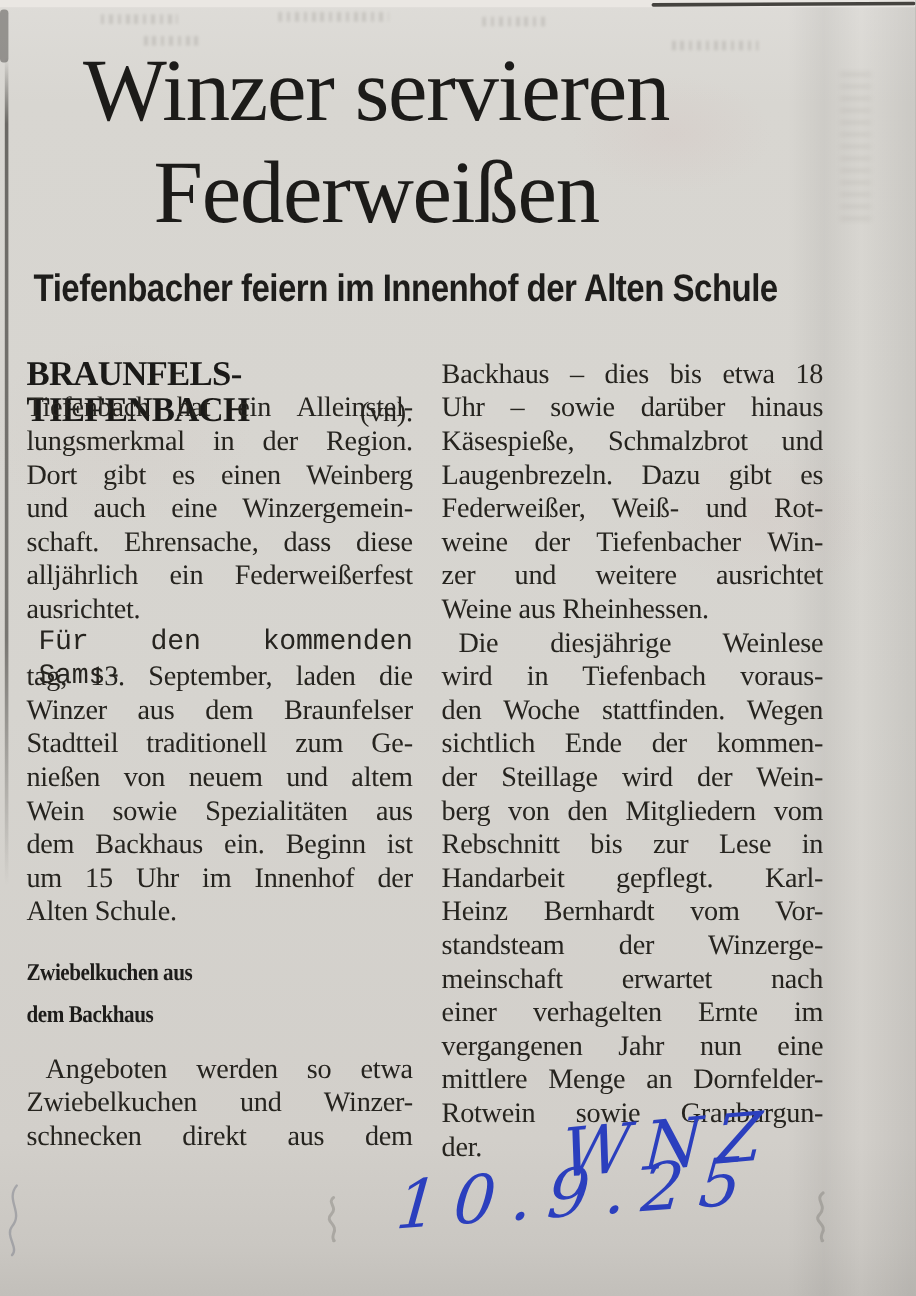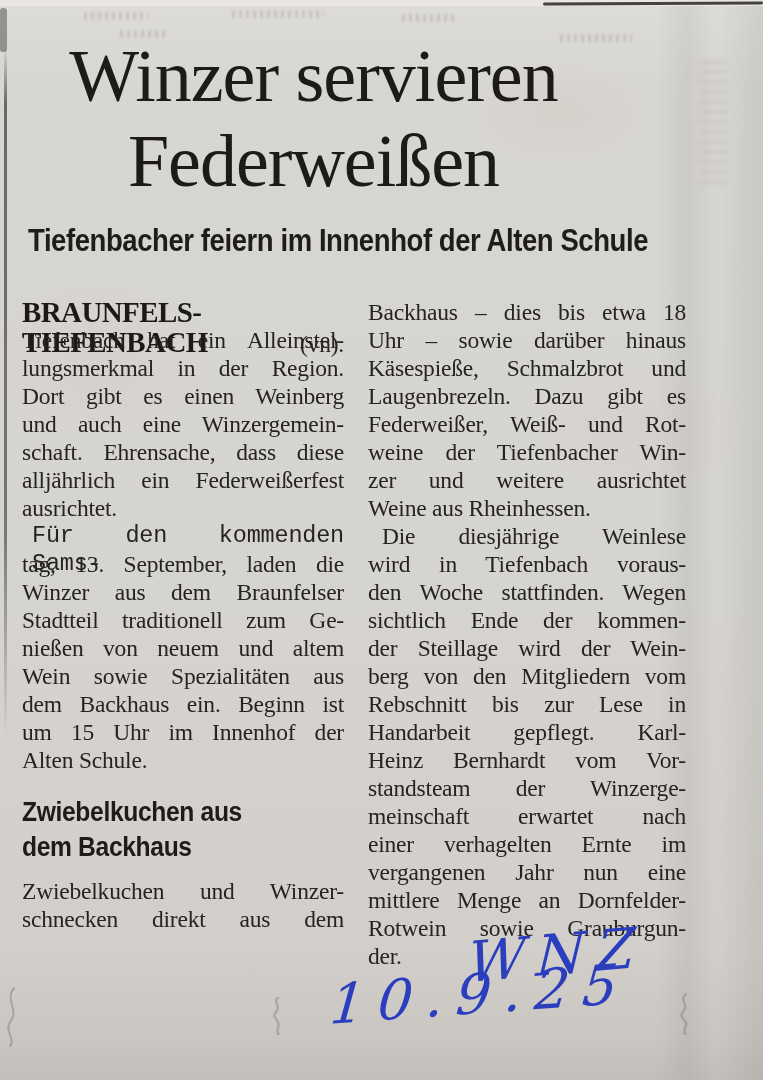--- a/index.html
+++ b/index.html
@@ -40,22 +40,22 @@
     position:absolute;top:298px;
     font-size:23.5px;line-height:28px;letter-spacing:-.2px;color:#26241f;
   }
   .col-left{left:22px;width:322px;}
   .col-right{left:368px;width:318px;}
   .jline{text-align:justify;text-align-last:justify;white-space:normal;height:28px;overflow:visible;}
   .jline.last{text-align-last:left;}
   b.lead{font-family:Liberation Serif, serif;font-weight:700;font-size:29px;letter-spacing:-.6px;color:#1b1a18;}
   .subhead{
     margin-top:20px;margin-bottom:13px;
-    font-family:Liberation Sans, sans-serif;font-weight:700;
-    font-size:28px;line-height:35px;color:#1d1c1a;
+    font-family:Liberation Serif, serif;font-weight:700;
+    font-size:20px;line-height:35px;color:#1d1c1a;
   }
   .subhead .squeeze{display:inline-block;transform:scaleX(.88);transform-origin:left center;letter-spacing:-.4px;}
 
   .hand{position:absolute;color:#2b3fbe;font-family:"DejaVu Serif", serif;font-style:italic;}
   .hand-wnz{left:468px;top:922px;font-size:56px;letter-spacing:11px;transform:rotate(-5deg) skewX(-8deg);}
   .hand-date{left:330px;top:962px;font-size:55px;letter-spacing:13px;transform:rotate(-4deg) skewX(-9deg);}
 </style>
 </head>
 <body>
 
@@ -112,20 +112,21 @@
         <div class="jline">Wein sowie Spezialitäten aus</div>
         <div class="jline">dem Backhaus ein. Beginn ist</div>
         <div class="jline">um 15 Uhr im Innenhof der</div>
         <div class="jline last">Alten Schule.</div>
       </div>
     <div class="subhead">
       <div><span class="squeeze">Zwiebelkuchen aus</span></div>
       <div><span class="squeeze">dem Backhaus</span></div>
     </div>
     <div>
+        <div class="jline" style="padding-left: 16px;">Angeboten werden so etwa</div>
         <div class="jline">Zwiebelkuchen und Winzer-</div>
         <div class="jline">schnecken direkt aus dem</div>
       </div>
   </div>
 
   <div class="col col-right">
     <div>
         <div class="jline">Backhaus – dies bis etwa 18</div>
         <div class="jline">Uhr – sowie darüber hinaus</div>
         <div class="jline">Käsespieße, Schmalzbrot und</div>

